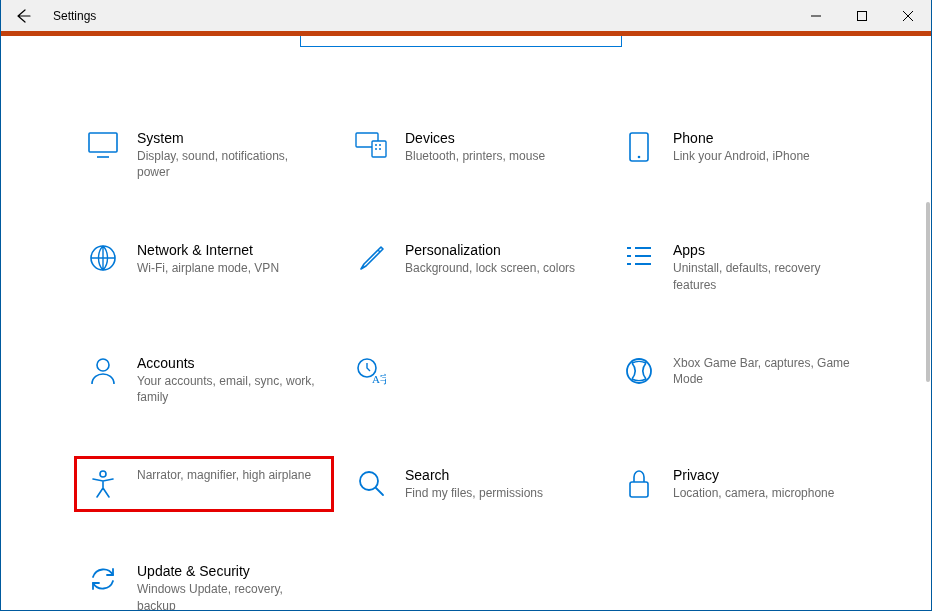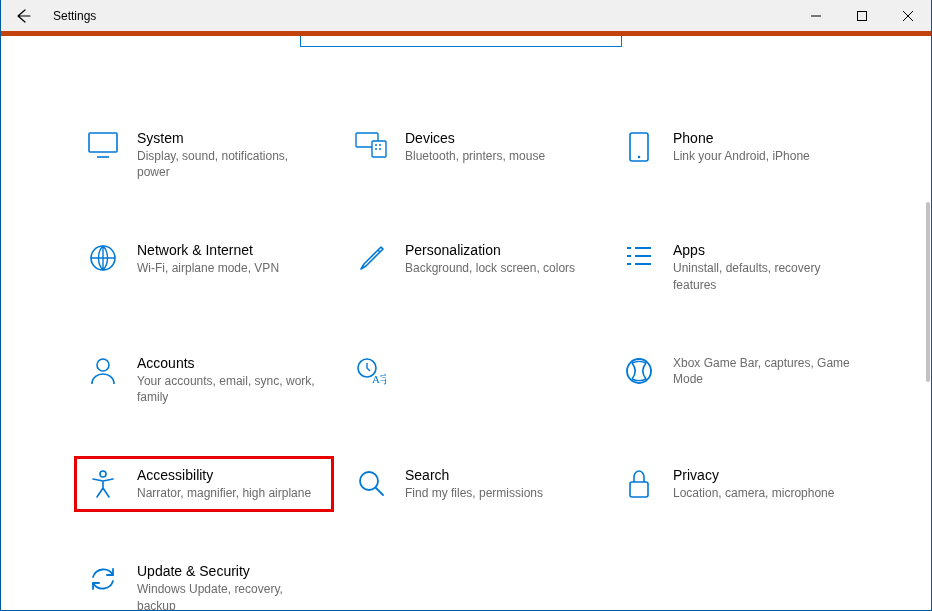--- a/index.html
+++ b/index.html
@@ -275,21 +275,20 @@
     </div>
 
     <div class="tile highlighted">
       <div class="tile-icon">
         <svg width="28" height="30" viewBox="0 0 28 30" fill="none">
             <circle cx="14" cy="5" r="3" stroke="#0078d7" stroke-width="1.6"></circle>
             <path d="M4 10 L14 12 L24 10 M14 12 V19 M14 19 L8 28 M14 19 L20 28" stroke="#0078d7" stroke-width="1.6" stroke-linecap="round"></path>
           </svg>
       </div>
       <div class="tile-text">
-        <div class="tile-title">Accessibility</div>
         <div class="tile-sub">Narrator, magnifier, high airplane</div>
       </div>
     </div>
 
     <div class="tile">
       <div class="tile-icon">
         <svg width="28" height="28" viewBox="0 0 28 28" fill="none">
             <circle cx="12" cy="12" r="9" stroke="#0078d7" stroke-width="1.8"></circle>
             <path d="M19 19 L26 26" stroke="#0078d7" stroke-width="1.8" stroke-linecap="round"></path>
           </svg>

